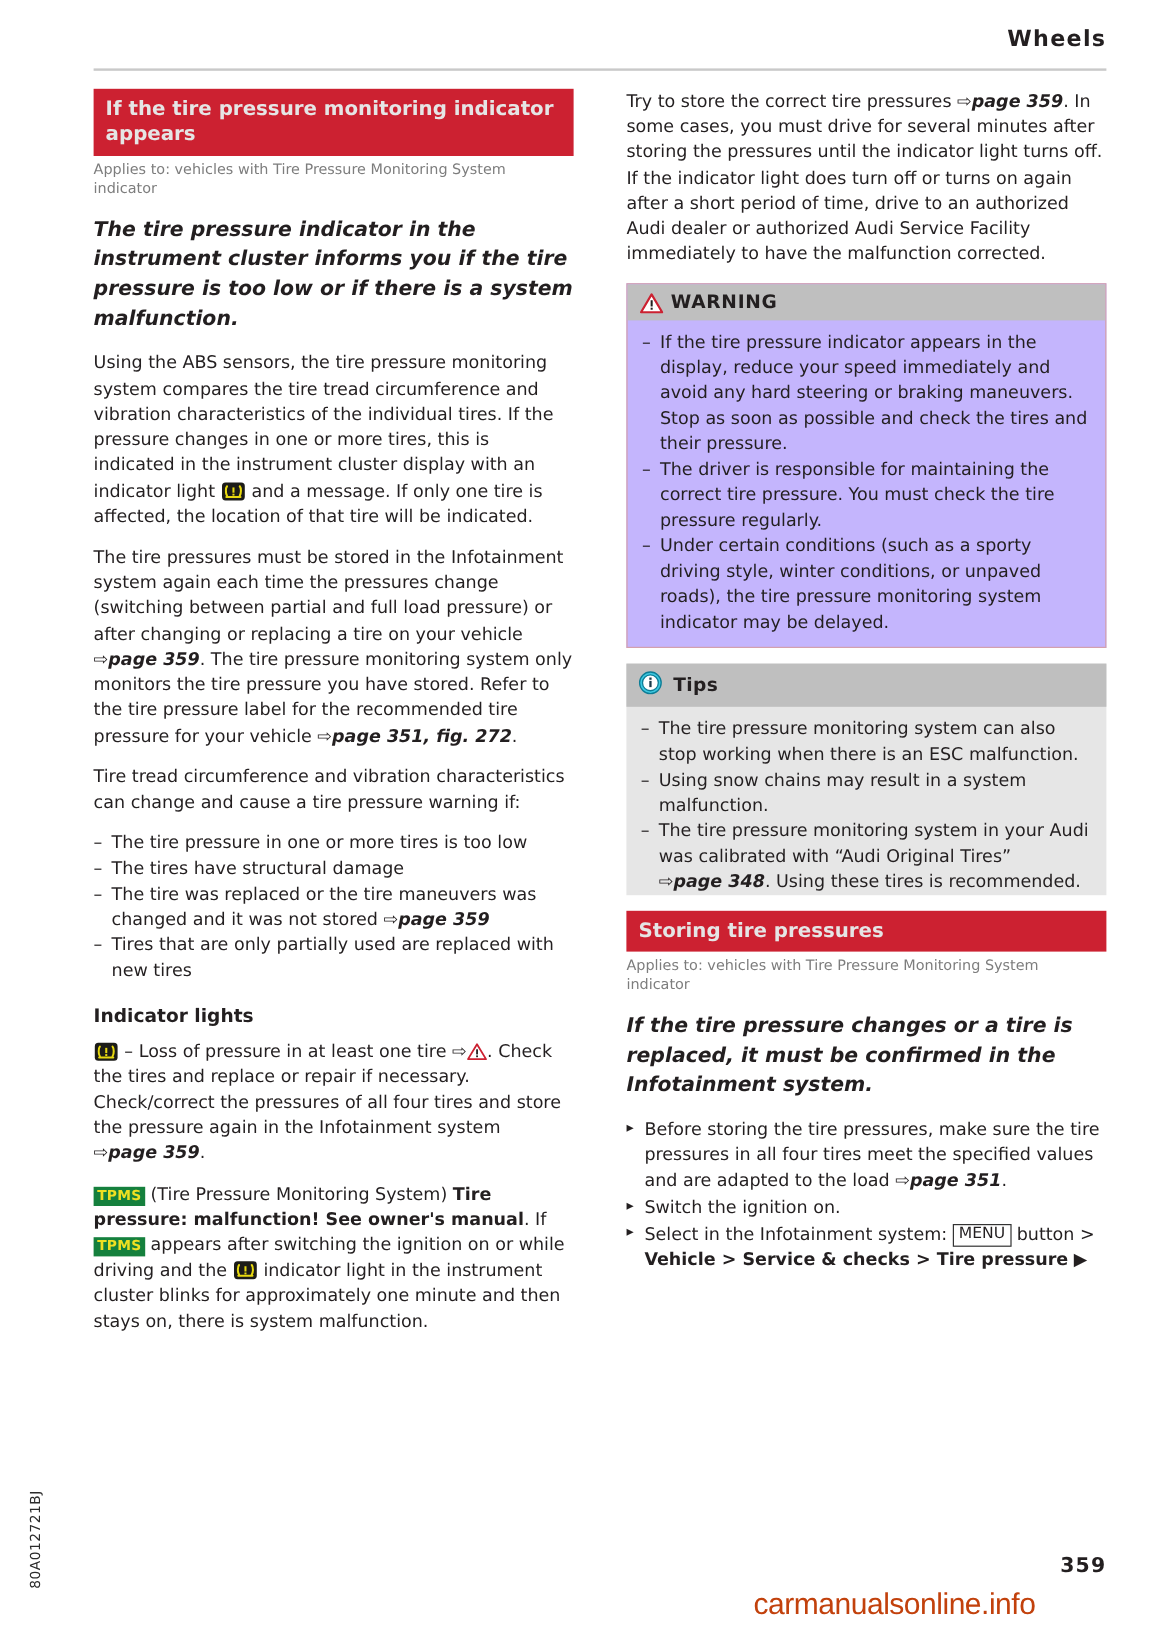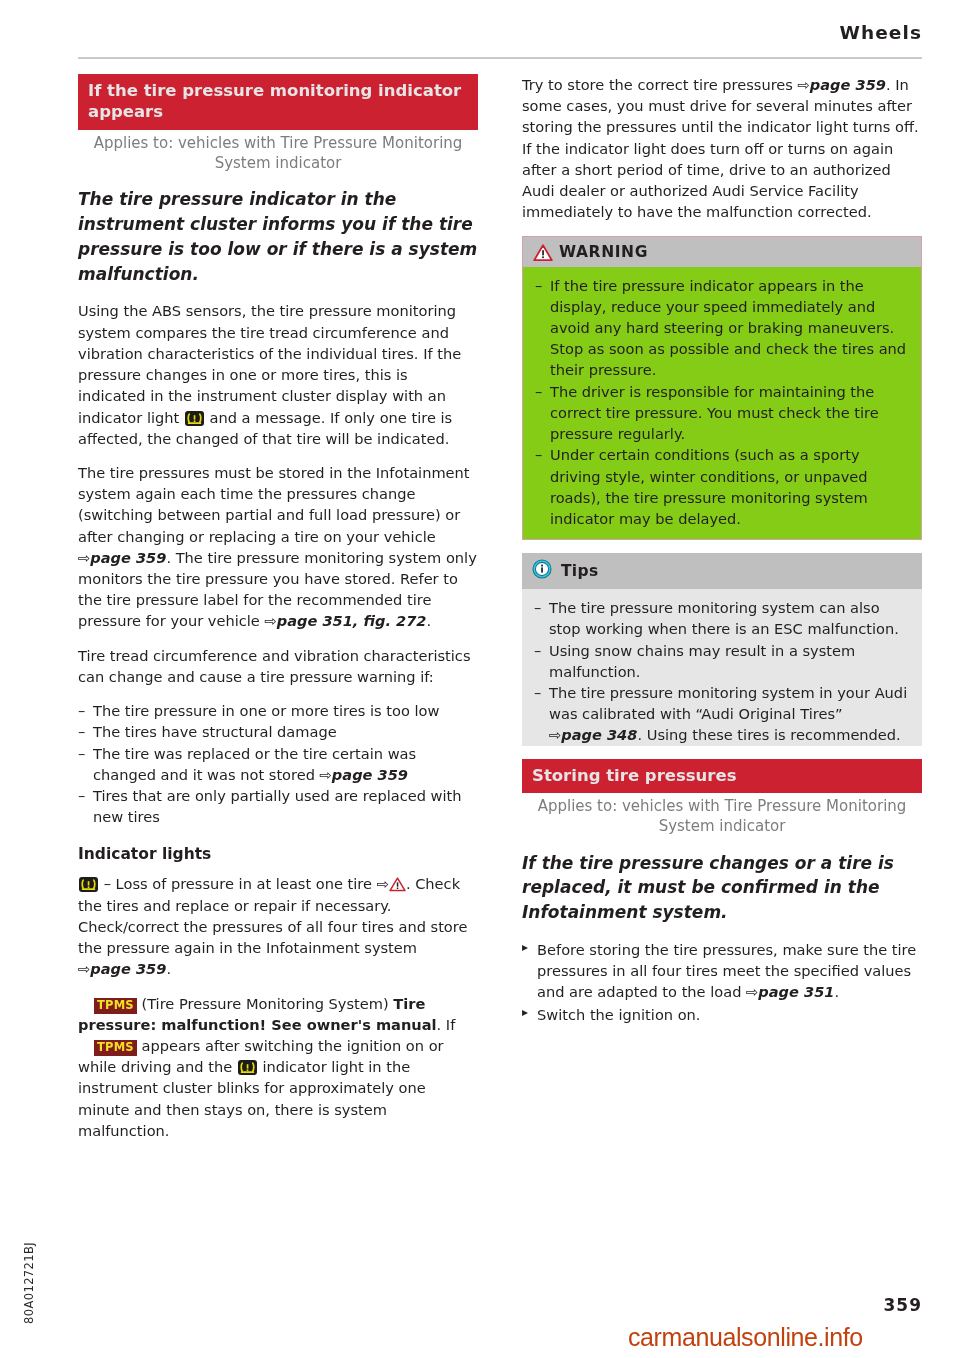--- a/index.html
+++ b/index.html
@@ -59,26 +59,25 @@
   .section-bar {
     background: #cc2131;
     color: #e5e5e5;
     font-size: 16.5px;
     font-weight: bold;
     line-height: 1.30;
     padding: 6px 10px 7px 10px;
     box-sizing: border-box;
   }
   .applies-to {
-    font-size: 15px;
+    font-size: 12px;
     color: #7d7d7d;
     line-height: 1.32;
     margin-top: 4px;
     margin-bottom: 2px;
-    text-align: center;
   }
 
   
   p.body {
     font-size: 14.6px;
     line-height: 1.455;
     margin: 0 0 13px 0;
   }
   p.intro-italic {
     font-size: 17px;
@@ -147,29 +146,28 @@
     height: 15px;
     background: #1c1c18;
     border-radius: 3px;
     vertical-align: -3px;
     position: relative;
     margin: 0 1px;
   }
   .ind-icon svg { display:block; position:absolute; top:1px; left:2px; }
   .tpms-badge {
     display: inline-block;
-    background: #7f1d1d;
+    background: #15803d;
     color: #f0e022;
     font-size: 11.5px;
     font-weight: bold;
     letter-spacing: 0.2px;
     padding: 1px 3px 2px 3px;
     vertical-align: 0px;
     line-height: 1.15;
-    margin-left: 16px;
   }
   .warn-tri {
     display: inline-block;
     width: 17px; height: 15px;
     vertical-align: -3px;
   }
   .menu-key {
     display: inline-block;
     border: 1.3px solid #333;
     padding: 0px 4px 1px 4px;
@@ -178,21 +176,21 @@
     vertical-align: 1px;
   }
 
   
   .callout {
     margin: 13px 0 13px 0;
     box-sizing: border-box;
   }
   .callout.warning {
     border: 1.6px solid #d4a0ad;
-    background: #84cc16;
+    background: #c4b5fd;
   }
   .callout.tips {
     border: none;
     background: #e6e6e6;
   }
   .callout-head {
     display: flex;
     align-items: center;
     gap: 9px;
     padding: 6px 10px 6px 10px;
@@ -257,38 +255,38 @@
 
     <div class="applies-to">Applies to: vehicles with Tire Pressure Monitoring System indicator</div>
 
     <p class="intro-italic">The tire pressure indicator in the instrument cluster informs you if the tire pressure is too low or if there is a system malfunction.</p>
 
     <p class="body">
       <span>Using the ABS sensors, the tire pressure monitoring system compares the tire tread circumference and vibration characteristics of the individual tires. If the pressure changes in one or more tires, this is indicated in the instrument cluster display with an indicator light </span><span class="ind-icon"><svg width="15" height="13" viewBox="0 0 15 13">
           <path d="M2.2 2.2 C0.9 3.7 0.9 8.3 2.2 10.2 M12.8 2.2 C14.1 3.7 14.1 8.3 12.8 10.2 M1.6 11.2 L13.4 11.2" stroke="#e8d90f" stroke-width="1.7" fill="none" stroke-linecap="round"></path>
           <rect x="6.7" y="3.2" width="1.7" height="4.4" fill="#e8d90f"></rect>
           <rect x="6.7" y="8.4" width="1.7" height="1.6" fill="#e8d90f"></rect>
-        </svg></span><span> and a message. If only one tire is affected, the changed of that tire will be indicated.</span>
+        </svg></span><span> and a message. If only one tire is affected, the location of that tire will be indicated.</span>
     </p>
 
     <p class="body">
       <span>The tire pressures must be stored in the Infotainment system again each time the pressures change (switching between partial and full load pressure) or after changing or replacing a tire on your vehicle </span><span class="arrow">⇨</span><span class="xref">page 359</span><span>. The tire pressure monitoring system only monitors the tire pressure you have stored. Refer to the tire pressure label for the recommended tire pressure for your vehicle </span><span class="arrow">⇨</span><span class="xref">page 351, fig. 272</span><span>.</span>
     </p>
 
     <p class="body">Tire tread circumference and vibration characteristics can change and cause a tire pressure warning if:</p>
 
     <ul class="dash">
       <li>
         <span>The tire pressure in one or more tires is too low</span>
       </li>
       <li>
         <span>The tires have structural damage</span>
       </li>
       <li>
-        <span>The tire was replaced or the tire certain was changed and it was not stored </span><span class="arrow">⇨</span><span class="xref">page 359</span>
+        <span>The tire was replaced or the tire maneuvers was changed and it was not stored </span><span class="arrow">⇨</span><span class="xref">page 359</span>
       </li>
       <li>
         <span>Tires that are only partially used are replaced with new tires</span>
       </li>
     </ul>
 
     <h3 class="subhead">Indicator lights</h3>
 
     <p class="body">
       <span class="ind-icon"><svg width="15" height="13" viewBox="0 0 15 13">
@@ -367,20 +365,24 @@
 
     <p class="intro-italic">If the tire pressure changes or a tire is replaced, it must be confirmed in the Infotainment system.</p>
 
     <ul class="steps">
       <li>
         <span>Before storing the tire pressures, make sure the tire pressures in all four tires meet the specified values and are adapted to the load </span><span class="arrow">⇨</span><span class="xref">page 351</span><span>.</span>
       </li>
       <li>
         <span>Switch the ignition on.</span>
       </li>
+      <li>
+        <span>Select in the Infotainment system: </span><span class="menu-key">MENU</span><span> button &gt; </span><span class="bold">Vehicle &gt; Service &amp; checks &gt; Tire pressure</span>
+        <span>▶</span>
+      </li>
     </ul>
 
   </div>
 </div>
 
 <div class="side-code">80A012721BJ</div>
 <div class="page-number">359</div>
 <div class="watermark">carmanualsonline.info</div>
 
 </body></html>

